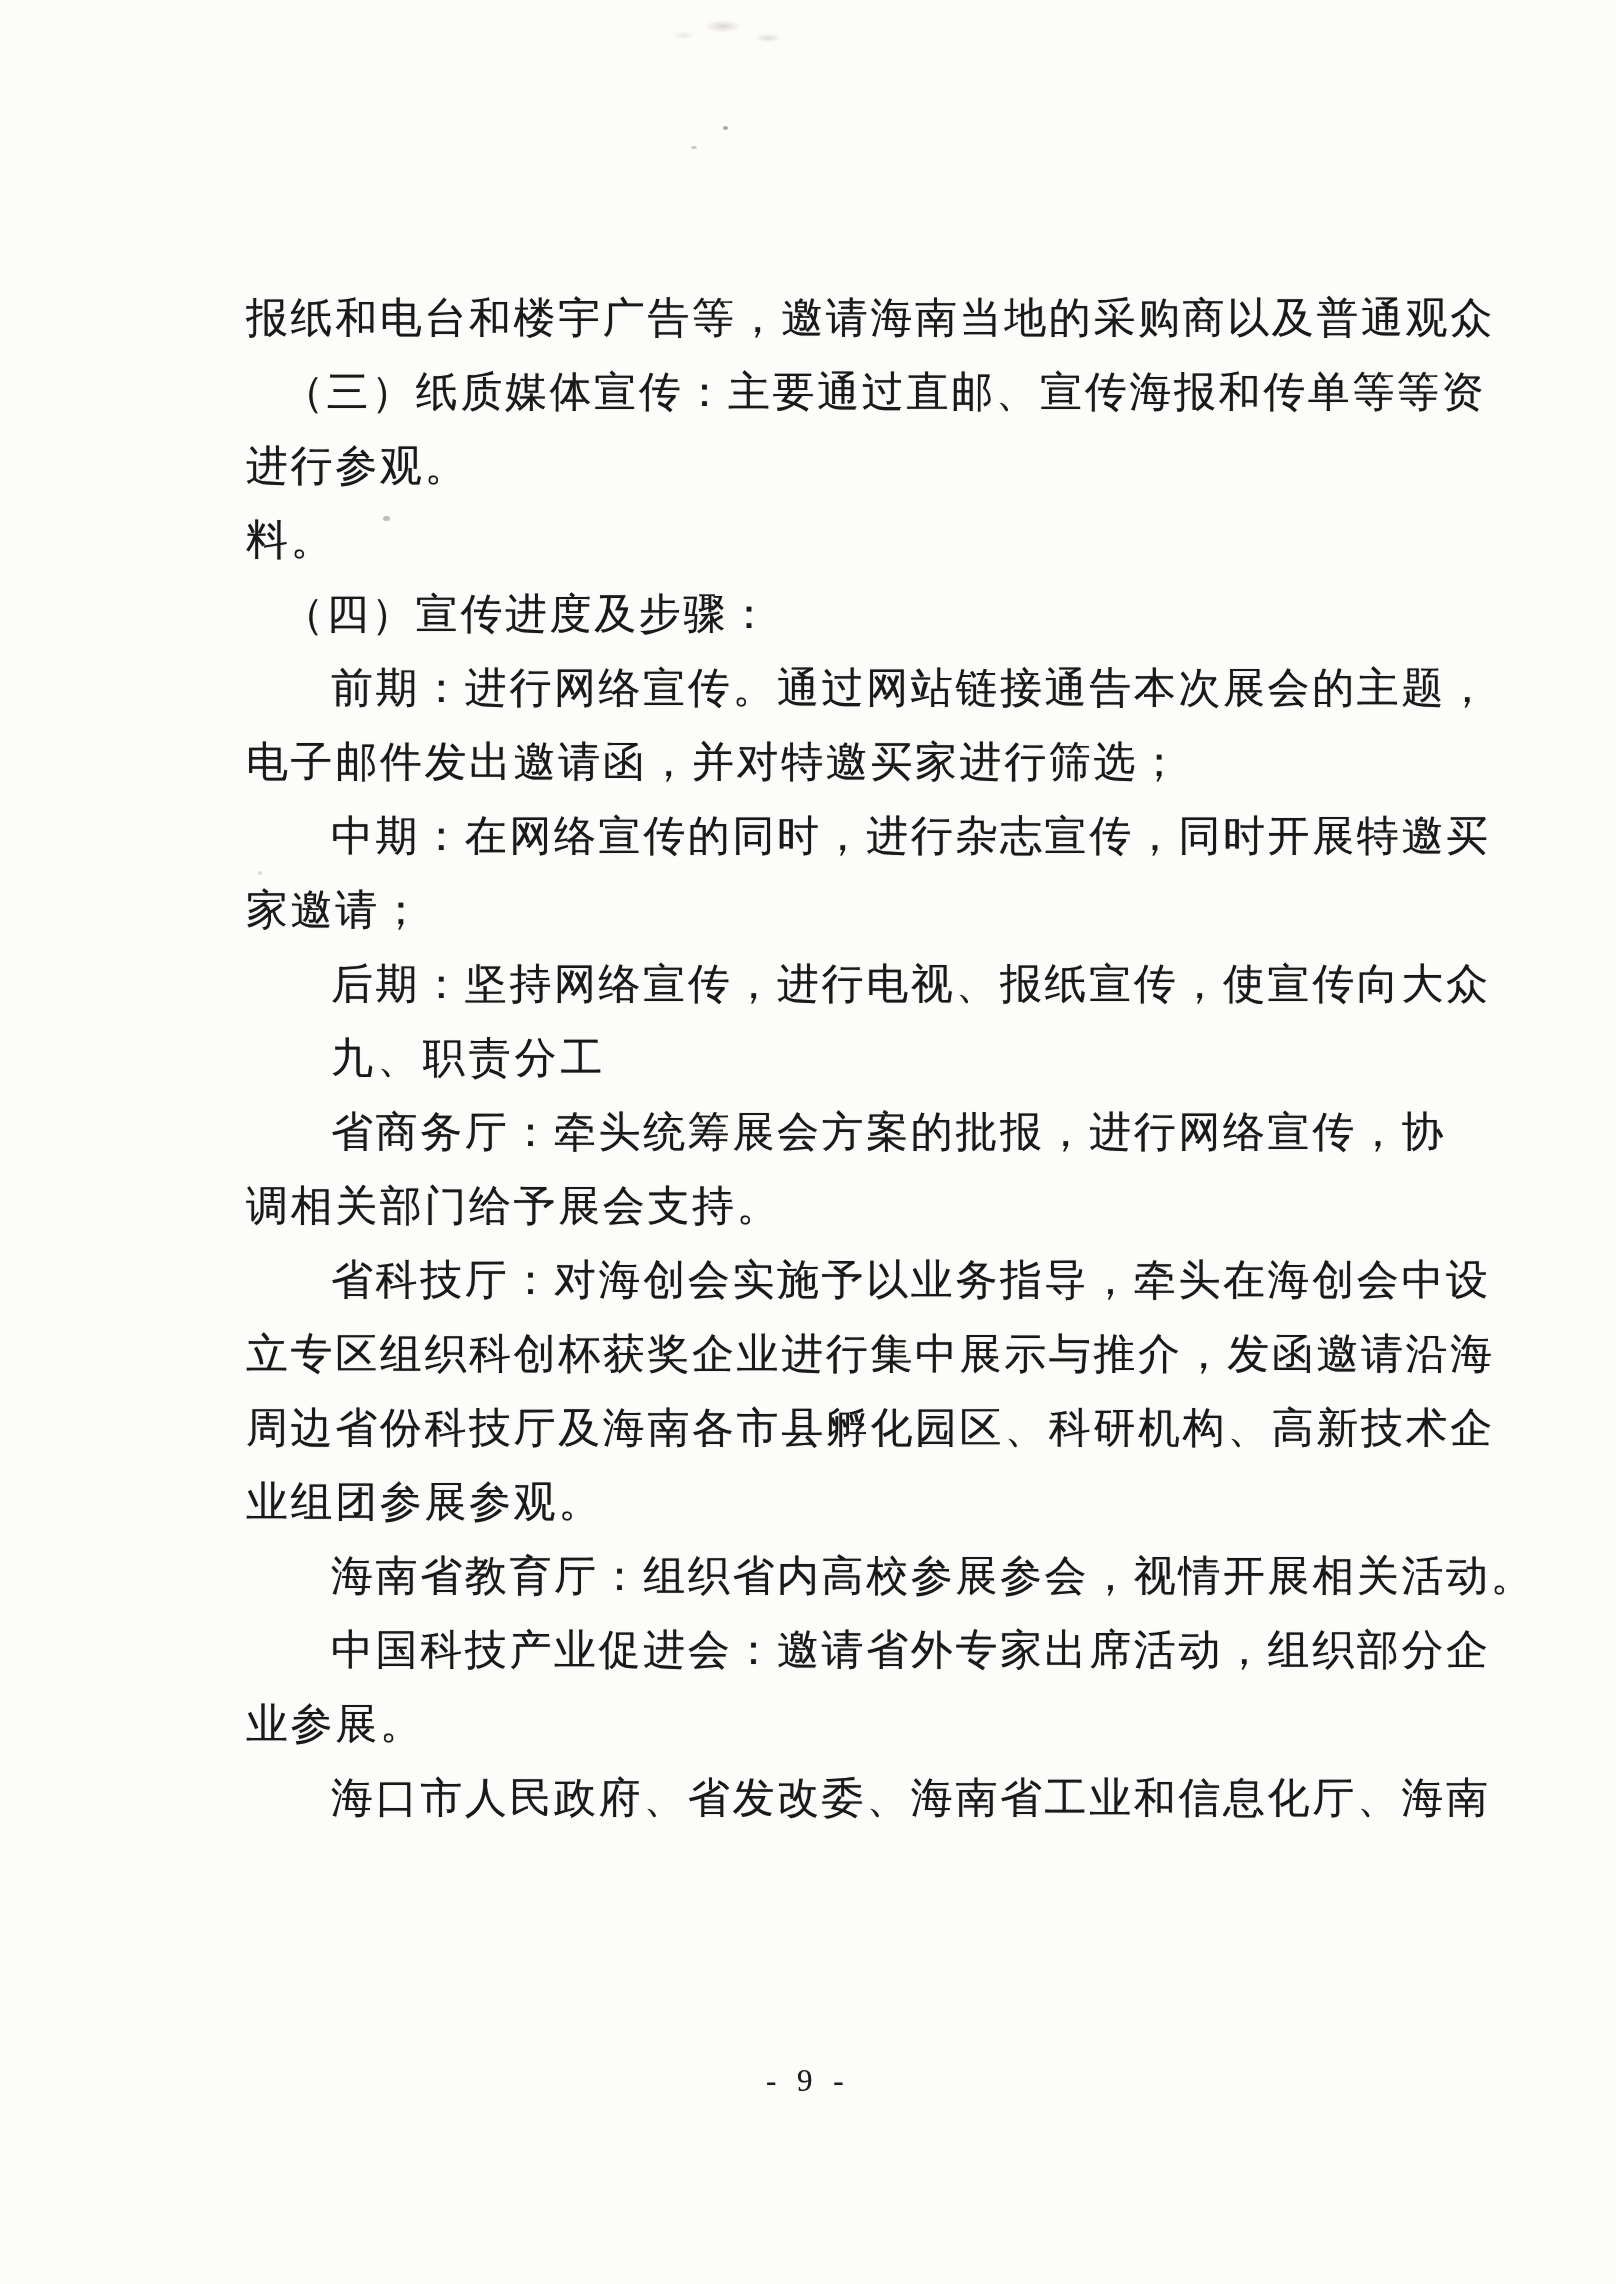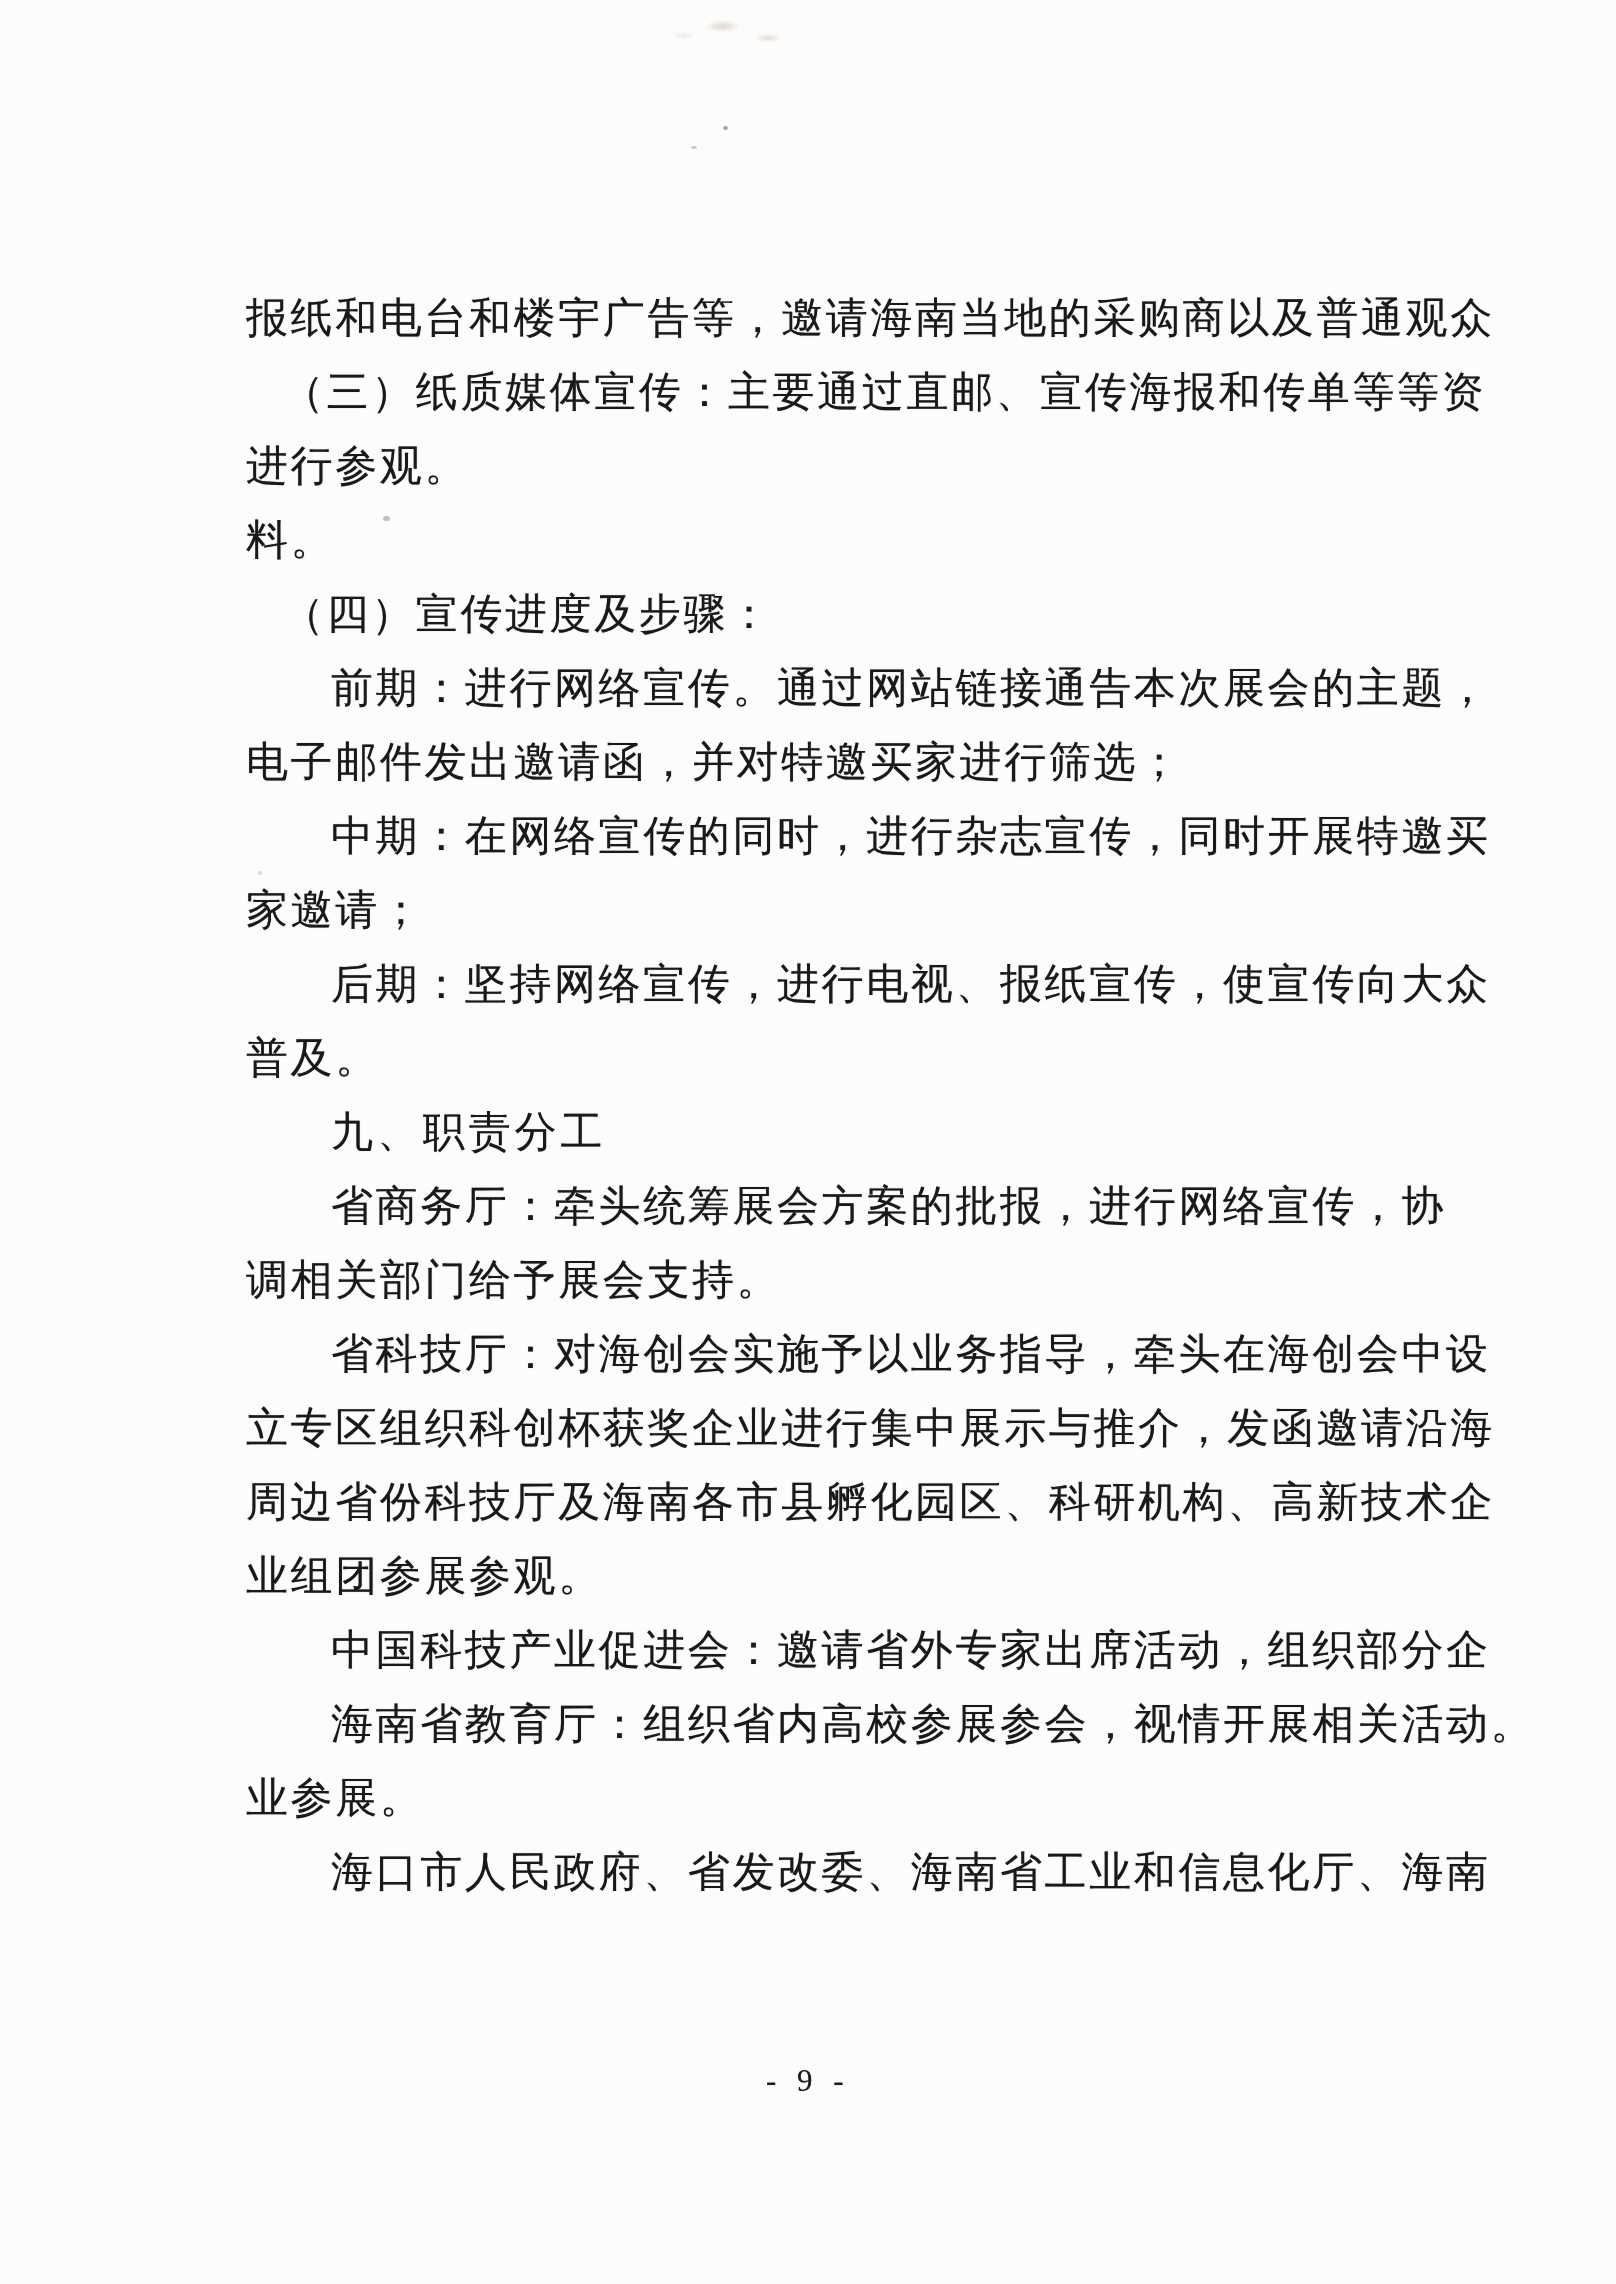--- a/index.html
+++ b/index.html
@@ -90,29 +90,28 @@
       <div class="line i-cont s-body">报纸和电台和楼宇广告等，邀请海南当地的采购商以及普通观众</div>
       <div class="line i-bracket s-body">（三）纸质媒体宣传：主要通过直邮、宣传海报和传单等等资</div>
       <div class="line i-cont s-body">进行参观。</div>
       <div class="line i-cont s-body">料。</div>
       <div class="line i-bracket s-body">（四）宣传进度及步骤：</div>
       <div class="line i-para s-body">前期：进行网络宣传。通过网站链接通告本次展会的主题，</div>
       <div class="line i-cont s-body">电子邮件发出邀请函，并对特邀买家进行筛选；</div>
       <div class="line i-para s-body">中期：在网络宣传的同时，进行杂志宣传，同时开展特邀买</div>
       <div class="line i-cont s-body">家邀请；</div>
       <div class="line i-para s-body">后期：坚持网络宣传，进行电视、报纸宣传，使宣传向大众</div>
-      <div class="line i-cont s-body">普及。</div>
       <div class="line i-para s-heading">九、职责分工</div>
       <div class="line i-para s-body">省商务厅：牵头统筹展会方案的批报，进行网络宣传，协</div>
       <div class="line i-cont s-body">调相关部门给予展会支持。</div>
       <div class="line i-para s-body">省科技厅：对海创会实施予以业务指导，牵头在海创会中设</div>
       <div class="line i-cont s-body">立专区组织科创杯获奖企业进行集中展示与推介，发函邀请沿海</div>
       <div class="line i-cont s-body">周边省份科技厅及海南各市县孵化园区、科研机构、高新技术企</div>
       <div class="line i-cont s-body">业组团参展参观。</div>
+      <div class="line i-para s-body">海南省教育厅：组织省内高校参展参会，视情开展相关活动。</div>
       <div class="line i-para s-body">中国科技产业促进会：邀请省外专家出席活动，组织部分企</div>
-      <div class="line i-para s-body">海南省教育厅：组织省内高校参展参会，视情开展相关活动。</div>
       <div class="line i-cont s-body">业参展。</div>
       <div class="line i-para s-body">海口市人民政府、省发改委、海南省工业和信息化厅、海南</div>
     </div>
 
   <div class="page-number">- 9 -</div>
 </div>
 
 
 </body></html>

